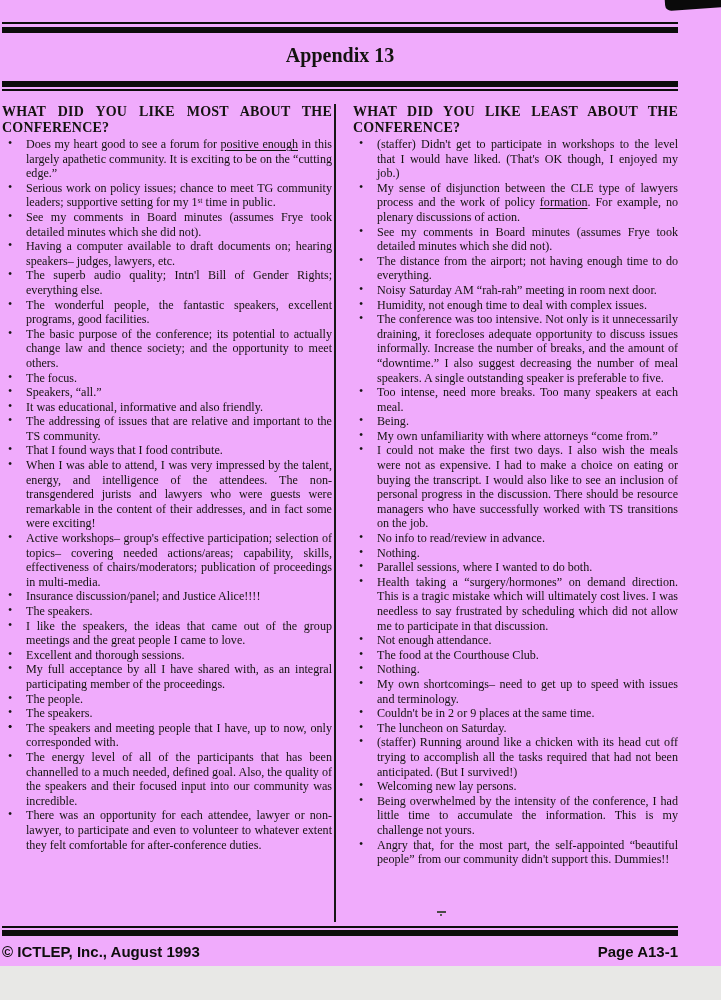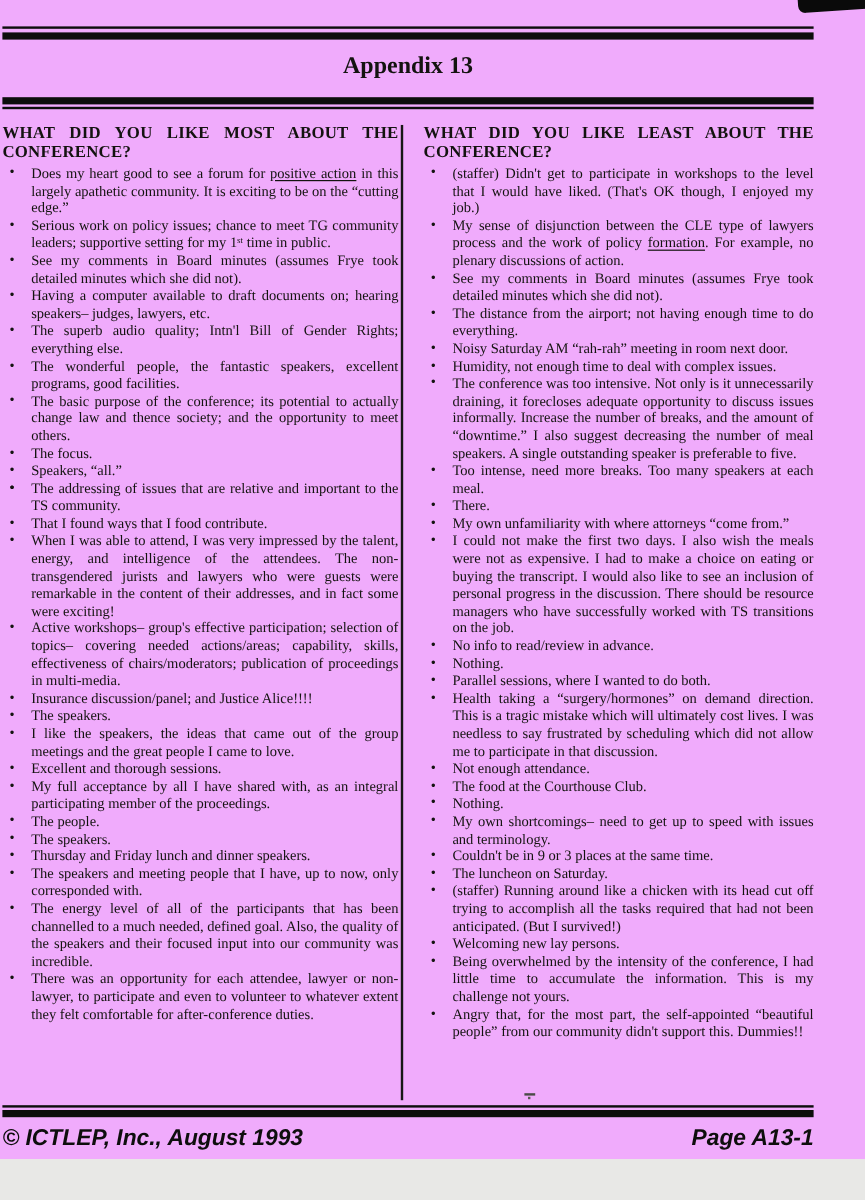--- a/index.html
+++ b/index.html
@@ -36,22 +36,22 @@
   .col-heading .h-line2 { display:block; }
 
   ul.survey-list { list-style:none; margin:0; padding:0; font-size:12.1px; line-height:14.6px; }
   ul.survey-list li { position:relative; padding-left:24px; text-align:justify; }
   ul.survey-list .marker { position:absolute; left:6px; top:-1px; font-size:12px; }
   .u { text-decoration:underline; text-underline-offset:2px; }
 
   .doc-footer { margin-top:4px; }
   .footer-row {
     display:flex; justify-content:space-between; align-items:baseline;
-    font-family:"Liberation Sans", sans-serif; font-weight:bold; font-size:19px;
-    margin-top:7px; color:#0e0e0d;font-style:italic;
+    font-family:"Liberation Sans", sans-serif; font-weight:bold; font-size:15px;
+    margin-top:7px; color:#0e0e0d;
   }
 
   .corner-artifact {
     position:absolute; top:-4px; right:-6px;
     width:62px; height:13px; background:#0a0a0a;
     transform:rotate(-4deg);
     border-radius:2px 0 0 6px;
   }
   .scan-dash {
     position:absolute; left:437px; top:911px;
@@ -78,42 +78,42 @@
   <div class="rule thick"></div>
   <div class="rule thin gap2"></div>
 
   <main class="columns">
     <section class="col left">
       <h2 class="col-heading">
         <span class="h-line1">WHAT DID YOU LIKE MOST ABOUT THE</span>
         <span class="h-line2">CONFERENCE?</span>
       </h2>
       <ul class="survey-list" id="left-list">
-          <li><span class="marker">•</span><span>Does my heart good to see a forum for </span><span class="u">positive action</span><span> in this largely apathetic community. It is exciting to be on the “cutting edge.”</span></li>
+          <li><span class="marker">•</span><span>Does my heart good to see a forum for </span><span class="u">positive enough</span><span> in this largely apathetic community. It is exciting to be on the “cutting edge.”</span></li>
           <li><span class="marker">•</span><span>Serious work on policy issues; chance to meet TG community leaders; supportive setting for my 1ˢᵗ time in public.</span></li>
           <li><span class="marker">•</span><span>See my comments in Board minutes (assumes Frye took detailed minutes which she did not).</span></li>
           <li><span class="marker">•</span><span>Having a computer available to draft documents on; hearing speakers– judges, lawyers, etc.</span></li>
           <li><span class="marker">•</span><span>The superb audio quality; Intn'l Bill of Gender Rights; everything else.</span></li>
           <li><span class="marker">•</span><span>The wonderful people, the fantastic speakers, excellent programs, good facilities.</span></li>
           <li><span class="marker">•</span><span>The basic purpose of the conference; its potential to actually change law and thence society; and the opportunity to meet others.</span></li>
           <li><span class="marker">•</span><span>The focus.</span></li>
           <li><span class="marker">•</span><span>Speakers, “all.”</span></li>
-          <li><span class="marker">•</span></li>
+          <li><span class="marker">•</span><span>It was educational, informative and also friendly.</span></li>
           <li><span class="marker">•</span><span>The addressing of issues that are relative and important to the TS community.</span></li>
           <li><span class="marker">•</span><span>That I found ways that I food contribute.</span></li>
           <li><span class="marker">•</span><span>When I was able to attend, I was very impressed by the talent, energy, and intelligence of the attendees. The non-transgendered jurists and lawyers who were guests were remarkable in the content of their addresses, and in fact some were exciting!</span></li>
           <li><span class="marker">•</span><span>Active workshops– group's effective participation; selection of topics– covering needed actions/areas; capability, skills, effectiveness of chairs/moderators; publication of proceedings in multi-media.</span></li>
           <li><span class="marker">•</span><span>Insurance discussion/panel; and Justice Alice!!!!</span></li>
           <li><span class="marker">•</span><span>The speakers.</span></li>
           <li><span class="marker">•</span><span>I like the speakers, the ideas that came out of the group meetings and the great people I came to love.</span></li>
           <li><span class="marker">•</span><span>Excellent and thorough sessions.</span></li>
           <li><span class="marker">•</span><span>My full acceptance by all I have shared with, as an integral participating member of the proceedings.</span></li>
           <li><span class="marker">•</span><span>The people.</span></li>
           <li><span class="marker">•</span><span>The speakers.</span></li>
-          <li><span class="marker">•</span><span>Thursday and Friday lunch and dinner speakers.</span></li>
+          <li><span class="marker">•</span></li>
           <li><span class="marker">•</span><span>The speakers and meeting people that I have, up to now, only corresponded with.</span></li>
           <li><span class="marker">•</span><span>The energy level of all of the participants that has been channelled to a much needed, defined goal. Also, the quality of the speakers and their focused input into our community was incredible.</span></li>
           <li><span class="marker">•</span><span>There was an opportunity for each attendee, lawyer or non-lawyer, to participate and even to volunteer to whatever extent they felt comfortable for after-conference duties.</span></li>
         </ul>
     </section>
 
     <div class="col-divider"></div>
 
     <section class="col right">
       <h2 class="col-heading">
@@ -122,32 +122,32 @@
       </h2>
       <ul class="survey-list" id="right-list">
           <li><span class="marker">•</span><span>(staffer) Didn't get to participate in workshops to the level that I would have liked. (That's OK though, I enjoyed my job.)</span></li>
           <li><span class="marker">•</span><span>My sense of disjunction between the CLE type of lawyers process and the work of policy </span><span class="u">formation</span><span>. For example, no plenary discussions of action.</span></li>
           <li><span class="marker">•</span><span>See my comments in Board minutes (assumes Frye took detailed minutes which she did not).</span></li>
           <li><span class="marker">•</span><span>The distance from the airport; not having enough time to do everything.</span></li>
           <li><span class="marker">•</span><span>Noisy Saturday AM “rah-rah” meeting in room next door.</span></li>
           <li><span class="marker">•</span><span>Humidity, not enough time to deal with complex issues.</span></li>
           <li><span class="marker">•</span><span>The conference was too intensive. Not only is it unnecessarily draining, it forecloses adequate opportunity to discuss issues informally. Increase the number of breaks, and the amount of “downtime.” I also suggest decreasing the number of meal speakers. A single outstanding speaker is preferable to five.</span></li>
           <li><span class="marker">•</span><span>Too intense, need more breaks. Too many speakers at each meal.</span></li>
-          <li><span class="marker">•</span><span>There.</span></li>
+          <li><span class="marker">•</span><span>Being.</span></li>
           <li><span class="marker">•</span><span>My own unfamiliarity with where attorneys “come from.”</span></li>
           <li><span class="marker">•</span><span>I could not make the first two days. I also wish the meals were not as expensive. I had to make a choice on eating or buying the transcript. I would also like to see an inclusion of personal progress in the discussion. There should be resource managers who have successfully worked with TS transitions on the job.</span></li>
           <li><span class="marker">•</span><span>No info to read/review in advance.</span></li>
           <li><span class="marker">•</span><span>Nothing.</span></li>
           <li><span class="marker">•</span><span>Parallel sessions, where I wanted to do both.</span></li>
           <li><span class="marker">•</span><span>Health taking a “surgery/hormones” on demand direction. This is a tragic mistake which will ultimately cost lives. I was needless to say frustrated by scheduling which did not allow me to participate in that discussion.</span></li>
           <li><span class="marker">•</span><span>Not enough attendance.</span></li>
           <li><span class="marker">•</span><span>The food at the Courthouse Club.</span></li>
           <li><span class="marker">•</span><span>Nothing.</span></li>
           <li><span class="marker">•</span><span>My own shortcomings– need to get up to speed with issues and terminology.</span></li>
-          <li><span class="marker">•</span><span>Couldn't be in 9 or 3 places at the same time.</span></li>
+          <li><span class="marker">•</span><span>Couldn't be in 2 or 9 places at the same time.</span></li>
           <li><span class="marker">•</span><span>The luncheon on Saturday.</span></li>
           <li><span class="marker">•</span><span>(staffer) Running around like a chicken with its head cut off trying to accomplish all the tasks required that had not been anticipated. (But I survived!)</span></li>
           <li><span class="marker">•</span><span>Welcoming new lay persons.</span></li>
           <li><span class="marker">•</span><span>Being overwhelmed by the intensity of the conference, I had little time to accumulate the information. This is my challenge not yours.</span></li>
           <li><span class="marker">•</span><span>Angry that, for the most part, the self-appointed “beautiful people” from our community didn't support this. Dummies!!</span></li>
         </ul>
     </section>
   </main>
 
   <footer class="doc-footer">

